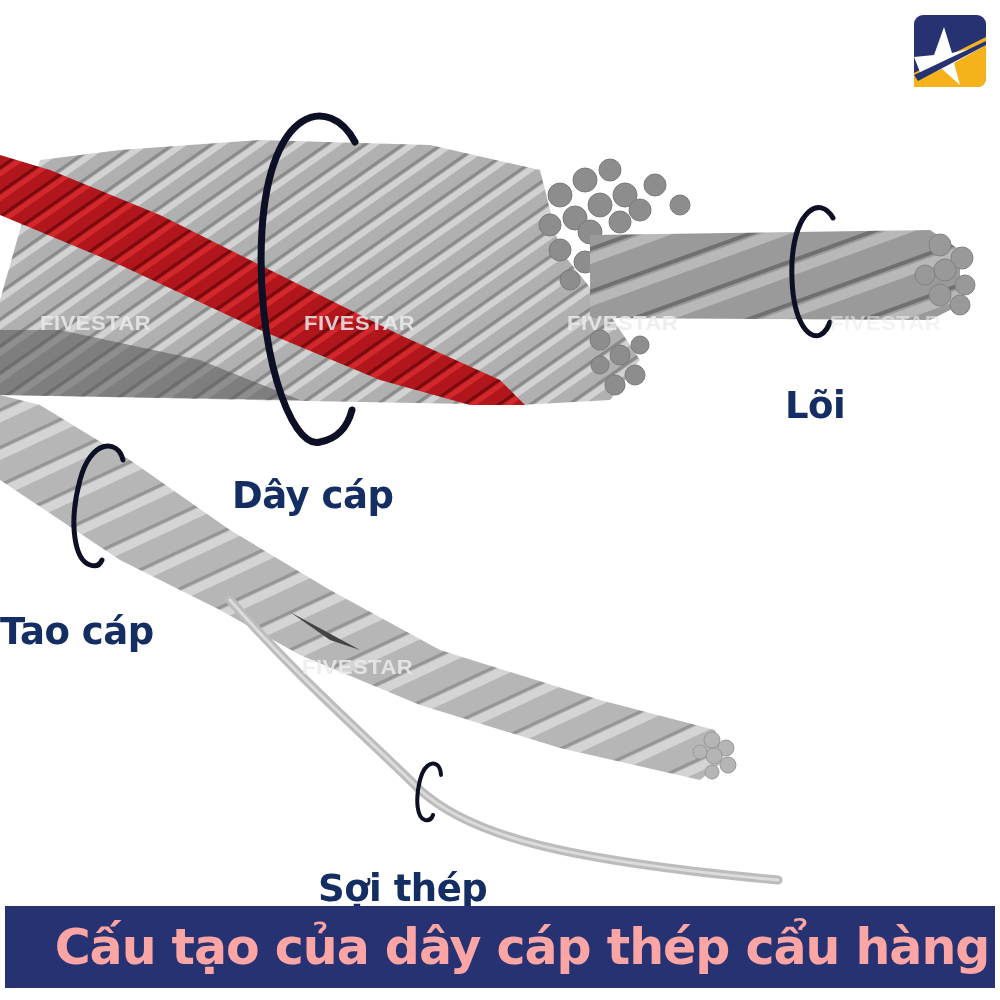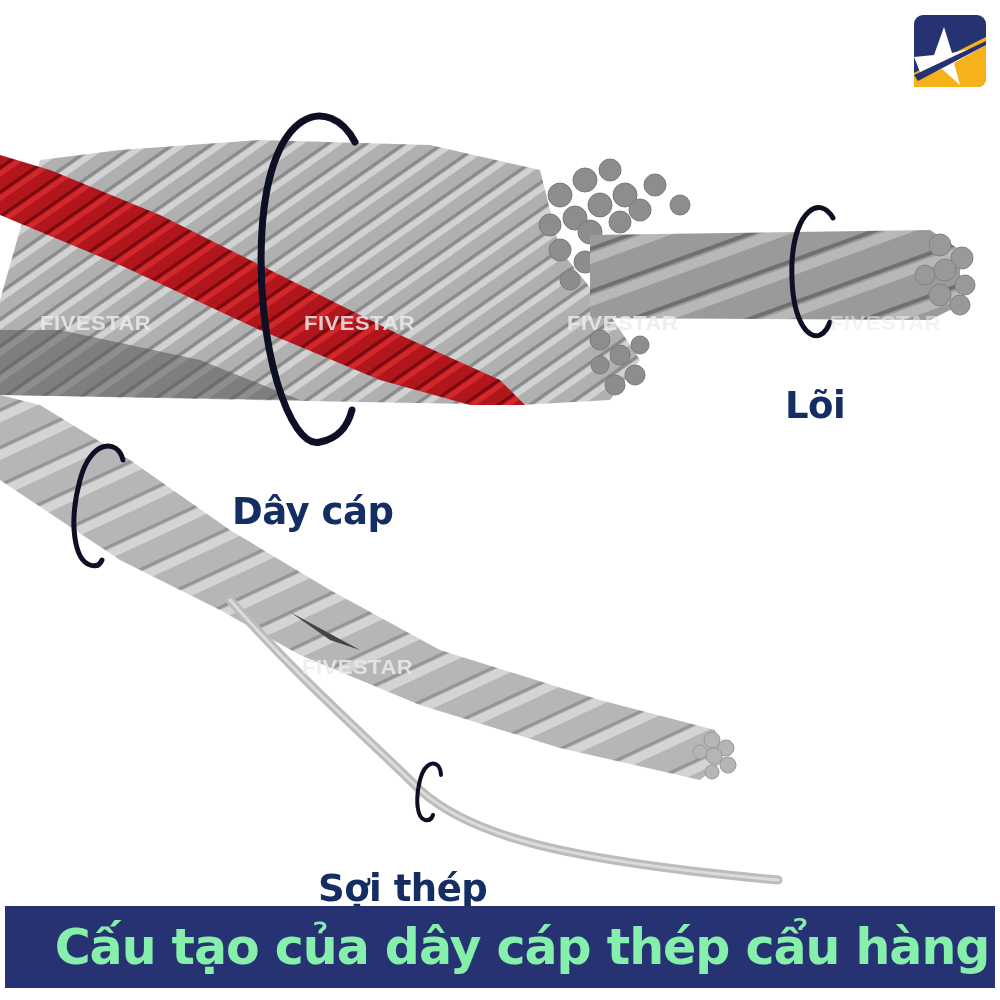--- a/index.html
+++ b/index.html
@@ -7,40 +7,40 @@
     width: 1000px; height: 1000px; position: relative; overflow: hidden;
     background: #ffffff;
     font-family: "DejaVu Sans", "Liberation Sans", sans-serif;
   }
   .scene { position: absolute; left: 0; top: 0; width: 1000px; height: 1000px; }
   .logo { position: absolute; left: 914px; top: 15px; width: 72px; height: 72px; }
   .label {
     position: absolute; color: #142d62; font-weight: bold;
     font-size: 37px; letter-spacing: -0.5px; white-space: nowrap; margin-top: 32px;
   }
-  .label-day-cap { left: 232px; top: 458px; }
+  .label-day-cap { left: 232px; top: 442px; }
   .label-loi { left: 785px; top: 352px; }
   .label-tao-cap { left: 0px; top: 578px; }
   .label-soi-thep { left: 318px; top: 835px; }
   .watermark {
     position: absolute; color: rgba(235,235,235,0.85); font-weight: bold;
     font-size: 22px; letter-spacing: 0.5px; font-family: "Liberation Sans", sans-serif;
     transform: scaleY(0.95); white-space: nowrap;
   }
   .wm1 { left: 40px; top: 310px; }
   .wm2 { left: 304px; top: 310px; }
   .wm3 { left: 567px; top: 310px; }
   .wm4 { left: 830px; top: 310px; color: rgba(235,235,235,0.6); }
   .wm5 { left: 302px; top: 654px; }
   .title-bar {
     position: absolute; left: 5px; top: 906px; width: 990px; height: 82px;
     background: #273272; display: flex; align-items: center; justify-content: center;
   }
   .title-text {
-    color: #86efac; font-weight: bold; font-size: 49px; letter-spacing: -1px;
+    color: #fca5a5; font-weight: bold; font-size: 49px; letter-spacing: -1px;
     font-family: "DejaVu Sans", sans-serif; white-space: nowrap; margin-left: 44px;
   }
 </style>
 </head>
 <body>
 
 <div class="scene">
   <svg width="1000" height="1000" viewBox="0 0 1000 1000">
     <defs>
       <linearGradient id="gGray" x1="0" y1="0" x2="0" y2="1">
@@ -152,20 +152,21 @@
   </svg>
 
   <div class="watermark wm1">FIVESTAR</div>
   <div class="watermark wm2">FIVESTAR</div>
   <div class="watermark wm3">FIVESTAR</div>
   <div class="watermark wm4">FIVESTAR</div>
   <div class="watermark wm5">FIVESTAR</div>
 
   <div class="label label-day-cap">Dây cáp</div>
   <div class="label label-loi">Lõi</div>
+  <div class="label label-tao-cap">Tao cáp</div>
   <div class="label label-soi-thep">Sợi thép</div>
 
   <div class="logo">
     <svg width="72" height="72" viewBox="0 0 72 72">
       <rect x="0" y="0" width="72" height="72" rx="9" fill="#273272"></rect>
       <path d="M0,72 L0,58 L72,22 L72,63 Q72,72 63,72 Z" fill="#f6b21b"></path>
       <path d="M0,42 L20,40 L30,12 L38,38 L72,30 L40,48 L46,70 L28,54 L8,62 Z" fill="#ffffff"></path>
       <path d="M0,60 L72,26 L72,30 L4,66 Z" fill="#273272"></path>
     </svg>
   </div>

